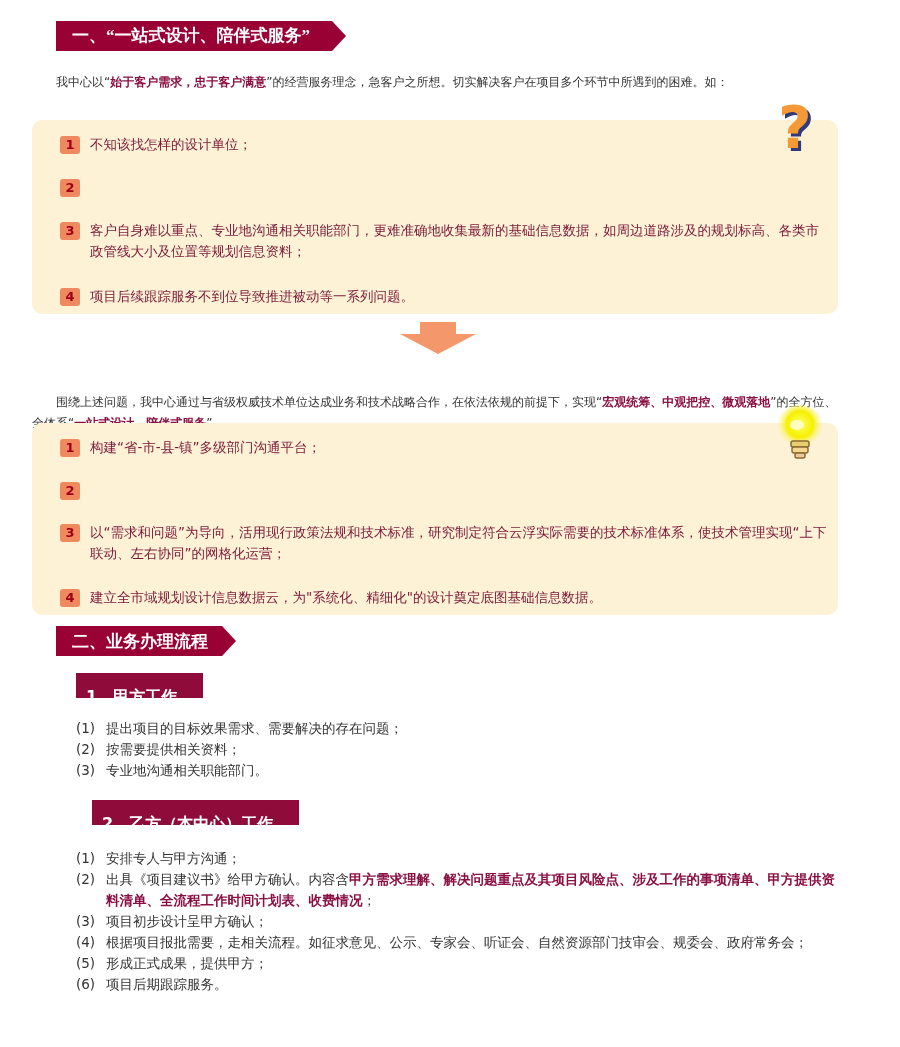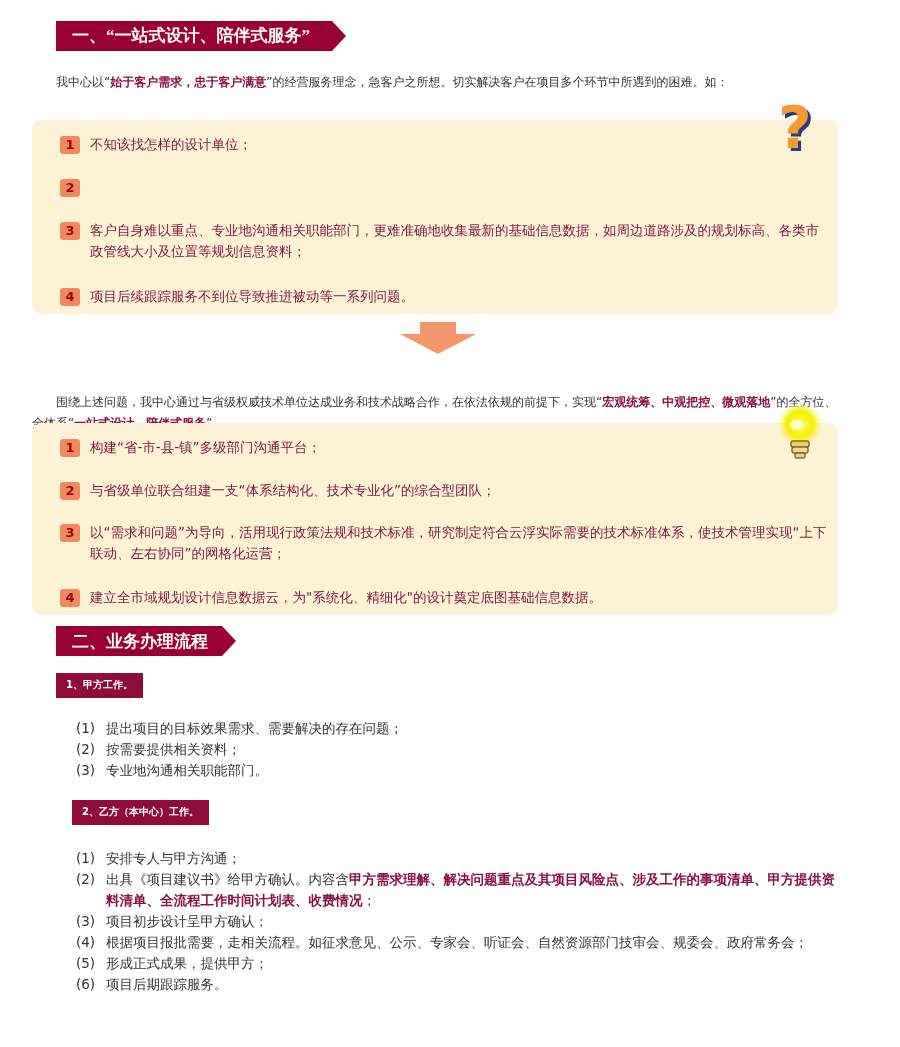--- a/index.html
+++ b/index.html
@@ -9,21 +9,21 @@
     color: #333333; position: relative; overflow: hidden;
   }
   .banner {
     position: absolute; background: #990033; color: #fff;
     font-weight: bold; font-size: 17px; line-height: 30px; height: 30px;
     padding-left: 16px;
     clip-path: polygon(0 0, calc(100% - 14px) 0, 100% 50%, calc(100% - 14px) 100%, 0 100%);
   }
   .subbanner {
     position: absolute; background: #8e0b3a; color: #fff; font-weight: bold;
-    font-size: 10px; line-height: 24px; height: 25px; padding: 0 10px;
+    font-size: 16px; line-height: 24px; height: 25px; padding: 12px 10px; margin-left: 20px;
   }
   .para {
     position: absolute; left: 32px; width: 810px; font-size: 12px; line-height: 21px;
     color: #333; text-indent: 2em;
   }
   .hl { color: #8a1043; font-weight: bold; }
   .box {
     position: absolute; left: 32px; width: 806px; background: #fdf2d6;
     border-radius: 10px;
   }
@@ -89,21 +89,20 @@
   <span>围绕上述问题，我中心通过与省级权威技术单位达成业务和技术战略合作，在依法依规的前提下，实现“</span><span class="hl">宏观统筹、中观把控、微观落地</span><span>”的全方位、全体系“</span><span class="hl">一站式设计、陪伴式服务</span><span>”。</span>
 </div>
 
 <div class="box" style="top:423px;height:192px;">
   <div class="item" style="top:14px;">
     <span class="num">1</span>
     <span>构建“省-市-县-镇”多级部门沟通平台；</span>
   </div>
   <div class="item" style="top:57px;">
     <span class="num">2</span>
-    <span>与省级单位联合组建一支“体系结构化、技术专业化”的综合型团队；</span>
   </div>
   <div class="item" style="top:99px;">
     <span class="num">3</span>
     <span>以“需求和问题”为导向，活用现行政策法规和技术标准，研究制定符合云浮实际需要的技术标准体系，使技术管理实现“上下联动、左右协同”的网格化运营；</span>
   </div>
   <div class="item" style="top:164px;">
     <span class="num">4</span>
     <span>建立全市域规划设计信息数据云，为"系统化、精细化"的设计奠定底图基础信息数据。</span>
   </div>
 </div>

